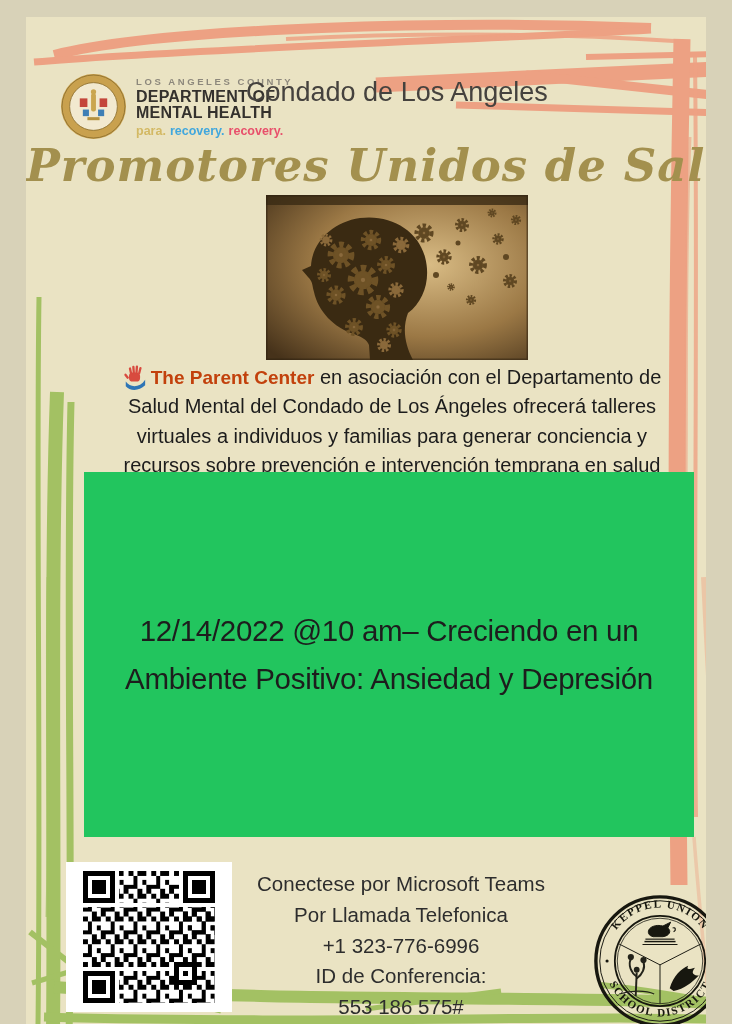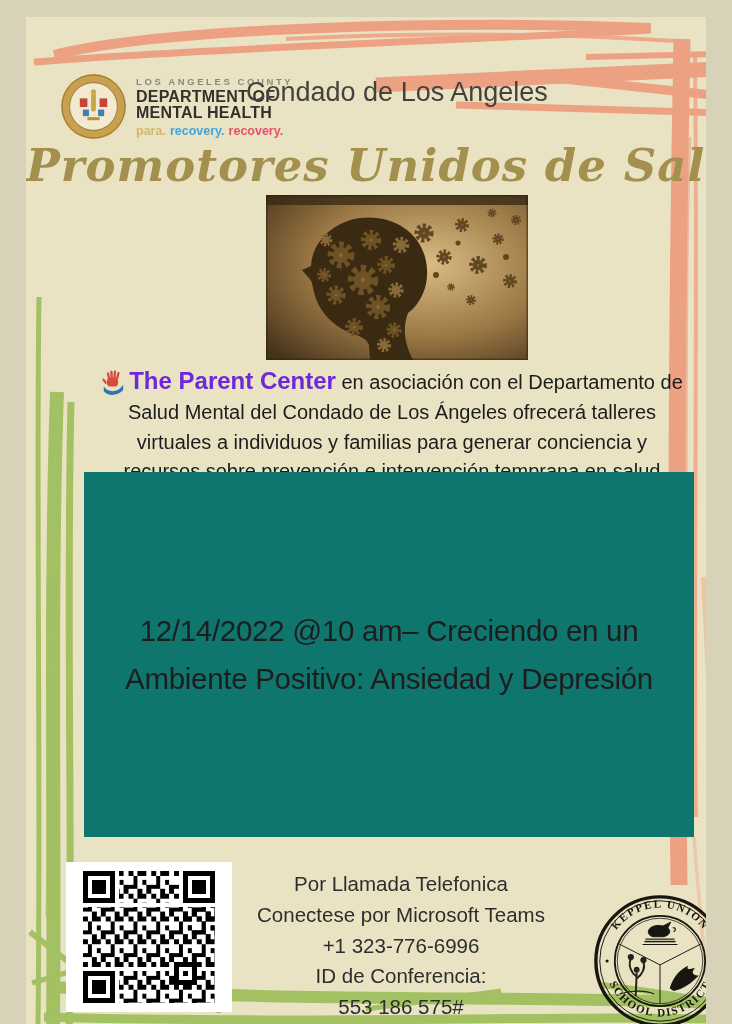--- a/index.html
+++ b/index.html
@@ -36,27 +36,27 @@
   }
 
   
   .gears-photo { position:absolute; left:240px; top:178px; width:262px; height:165px; }
 
   
   .intro {
     position:absolute; left:74px; top:346px; width:584px;
     font-size:20px; line-height:1.47; text-align:center; color:#1c1c1c;
   }
-  .parent-center { color:#6d28d9; font-weight:bold; font-size:24px; }
+  .parent-center { color:#c2410c; font-weight:bold; font-size:19px; }
   .hand-icon { display:inline-block; vertical-align:-6px; margin-right:4px; }
 
   
   .event-box {
     position:absolute; left:58px; top:455px; width:610px; height:365px;
-    background:#0f766e; display:flex; align-items:center; justify-content:center;
+    background:#22c55e; display:flex; align-items:center; justify-content:center;
   }
   .event-text {
     font-size:29.5px; line-height:1.6; text-align:center; color:#1d1d1d;
     padding:0 36px; letter-spacing:-0.3px;
   }
 
   
   .qr-box { position:absolute; left:40px; top:845px; width:166px; height:150px; background:#ffffff; padding:9px 12px; }
   .qr-box svg { width:100%; height:100%; }
   .contact { position:absolute; left:212px; top:852px; width:326px; text-align:center; font-size:20.5px; line-height:1.5; color:#2d2d2d; }
@@ -242,22 +242,22 @@
           <rect x="1" y="23" width="5" height="5" fill="#fff"></rect>
           <rect x="2" y="24" width="3" height="3" fill="#000"></rect>
       </g>
       <rect x="20" y="20" width="5" height="5" fill="#000"></rect>
         <rect x="21" y="21" width="3" height="3" fill="#fff"></rect>
         <rect x="22" y="22" width="1" height="1" fill="#000"></rect>
     </svg>
   </div>
 
   <div class="contact">
+    <div>Conectese por Microsoft Teams</div>
     <div>Por Llamada Telefonica</div>
-    <div>Conectese por Microsoft Teams</div>
     <div>+1 323-776-6996</div>
     <div>ID de Conferencia:</div>
     <div>553 186 575#</div>
   </div>
 
   <svg class="district-seal" viewBox="0 0 140 140">
     <circle cx="70" cy="70" r="66" fill="none" stroke="#17170f" stroke-width="3.5"></circle>
     <circle cx="70" cy="70" r="62" fill="none" stroke="#17170f" stroke-width="1"></circle>
     <circle cx="70" cy="70" r="46.5" fill="none" stroke="#17170f" stroke-width="1.8"></circle>
     <circle cx="70" cy="70" r="44" fill="none" stroke="#17170f" stroke-width=".8"></circle>

